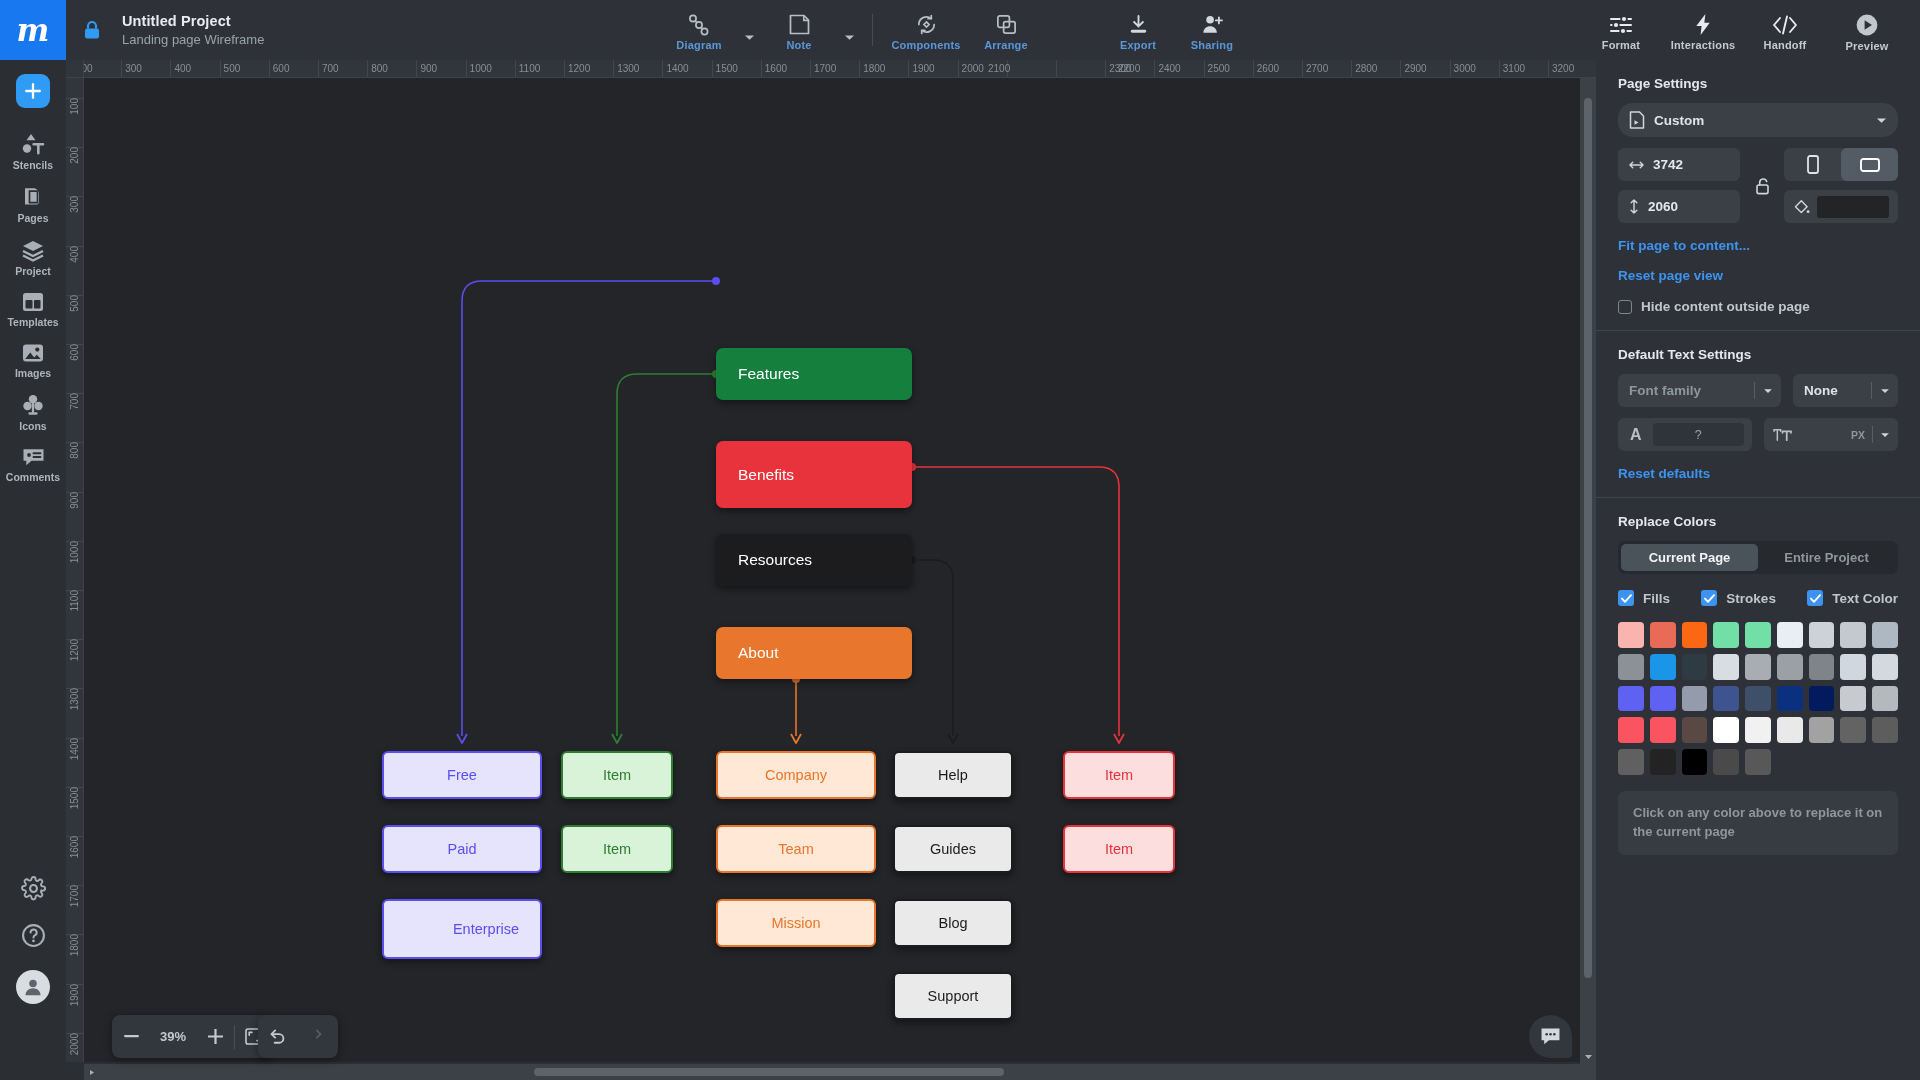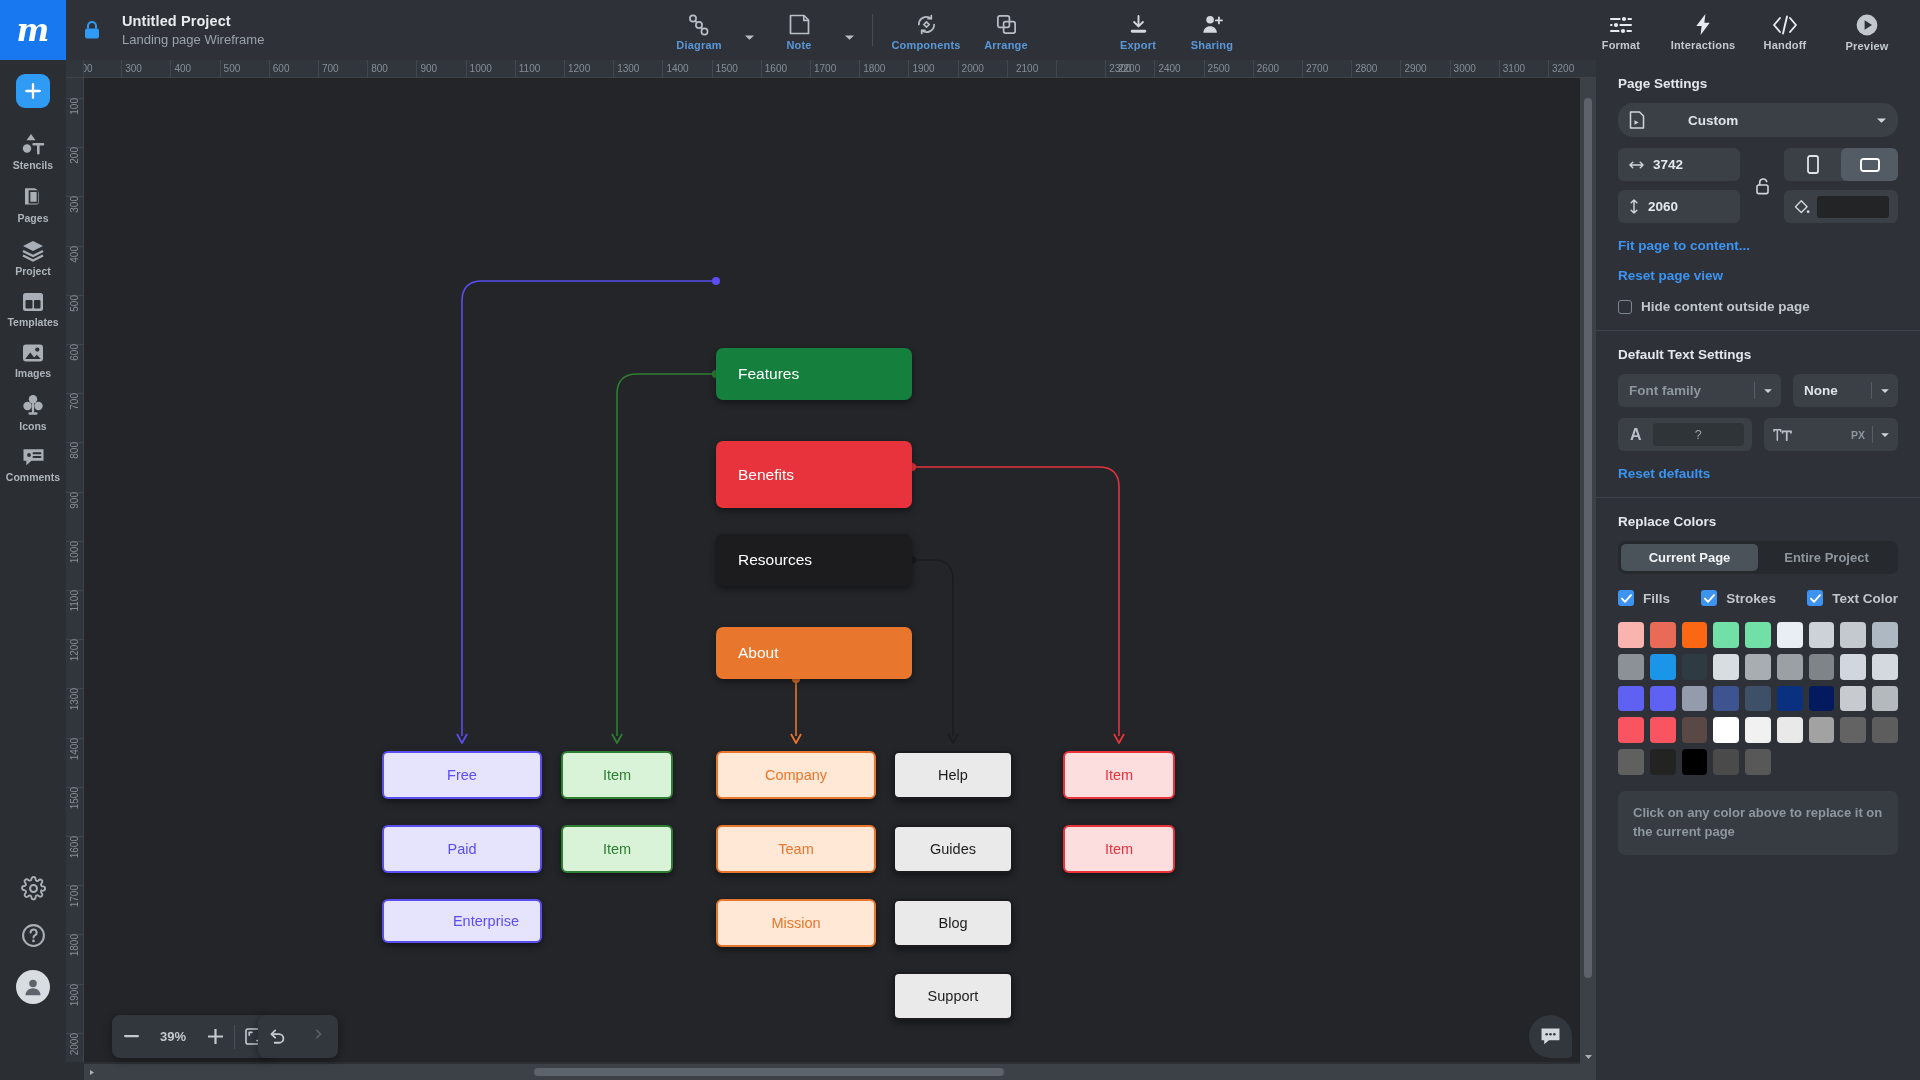--- a/index.html
+++ b/index.html
@@ -153,21 +153,21 @@
   
   #panel {
     position: absolute; right: 0; top: 60px; width: 324px; height: 1020px;
     background: #2e3238; z-index: 28; padding: 0 22px; overflow: hidden;
   }
   .sec-title { color: #e4e8ec; font-size: 13.5px; font-weight: bold; margin: 16px 0 12px; }
   .hr { height: 1px; background: #3d434a; margin: 16px -22px 0; }
   .field {
     background: #3a4046; border-radius: 15px; height: 34px; display: flex;
     align-items: center; padding: 0 11px; color: #dfe3e7; font-size: 13.5px;
-    font-weight: bold; cursor: pointer; gap: 34px;
+    font-weight: bold; cursor: pointer;
   }
   .row { display: flex; gap: 9px; align-items: center; }
   .link-txt { color: #3d93f0; font-size: 13.5px; font-weight: bold; margin-top: 15px; cursor: pointer; }
   .chk-row { display: flex; align-items: center; gap: 9px; margin-top: 16px; cursor: pointer; }
   .chk-box { width: 14px; height: 14px; border: 1.6px solid #7d858d; border-radius: 3px; }
   .chk-on { width: 16px; height: 16px; border-radius: 3px; background: #3d93f0;
     display: flex; align-items: center; justify-content: center; }
   .chk-lbl { color: #c0c6cc; font-size: 13.5px; font-weight: bold; }
 
   #dim-wrap { display: flex; gap: 9px; margin-top: 11px; }
@@ -446,21 +446,21 @@
       <div class="rtick" style="left: 694.8px;">1600</div>
       <div class="rline-h" style="left: 744px;"></div>
       <div class="rtick" style="left: 744px;">1700</div>
       <div class="rline-h" style="left: 793.2px;"></div>
       <div class="rtick" style="left: 793.2px;">1800</div>
       <div class="rline-h" style="left: 842.4px;"></div>
       <div class="rtick" style="left: 842.4px;">1900</div>
       <div class="rline-h" style="left: 891.6px;"></div>
       <div class="rtick" style="left: 891.6px;">2000</div>
       <div class="rline-h" style="left: 940.8px;"></div>
-      <div class="rtick" style="left: 937px; padding-left: 13px;">2100</div>
+      <div class="rtick" style="left: 909px; padding-left: 13px;">2100</div>
       <div class="rline-h" style="left: 990px;"></div>
       <div class="rtick" style="left: 1048px;">2200</div>
       <div class="rline-h" style="left: 1039.2px;"></div>
       <div class="rtick" style="left: 1039.2px;">2300</div>
       <div class="rline-h" style="left: 1088.4px;"></div>
       <div class="rtick" style="left: 1088.4px;">2400</div>
       <div class="rline-h" style="left: 1137.6px;"></div>
       <div class="rtick" style="left: 1137.6px;">2500</div>
       <div class="rline-h" style="left: 1186.8px;"></div>
       <div class="rtick" style="left: 1186.8px;">2600</div>
@@ -560,21 +560,21 @@
         </div>
         <div class="node" style="left: 632px; top: 549px; width: 196px; height: 52px; background: rgb(232, 118, 44); color: rgb(255, 255, 255);">
           <span>About</span>
         </div>
         <div class="leaf" style="left: 298px; top: 673px; width: 160px; height: 48px; background: rgb(230, 228, 253); color: rgb(91, 77, 240); border: 2px solid rgb(91, 77, 240);">
           <span>Free</span>
         </div>
         <div class="leaf" style="left: 298px; top: 747px; width: 160px; height: 48px; background: rgb(230, 228, 253); color: rgb(91, 77, 240); border: 2px solid rgb(91, 77, 240);">
           <span>Paid</span>
         </div>
-        <div class="leaf" style="left: 298px; top: 821px; width: 160px; height: 44px; background: rgb(230, 228, 253); color: rgb(91, 77, 240); border: 2px solid rgb(91, 77, 240); padding-left: 48px;">
+        <div class="leaf" style="left: 298px; top: 821px; width: 160px; height: 60px; background: rgb(230, 228, 253); color: rgb(91, 77, 240); border: 2px solid rgb(91, 77, 240); padding-left: 48px;">
           <span>Enterprise</span>
         </div>
         <div class="leaf" style="left: 477px; top: 673px; width: 112px; height: 48px; background: rgb(216, 243, 216); color: rgb(47, 125, 50); border: 2px solid rgb(47, 125, 50);">
           <span>Item</span>
         </div>
         <div class="leaf" style="left: 477px; top: 747px; width: 112px; height: 48px; background: rgb(216, 243, 216); color: rgb(47, 125, 50); border: 2px solid rgb(47, 125, 50);">
           <span>Item</span>
         </div>
         <div class="leaf" style="left: 632px; top: 673px; width: 160px; height: 48px; background: rgb(255, 232, 213); color: rgb(232, 118, 44); border: 2px solid rgb(232, 118, 44);">
           <span>Company</span>

